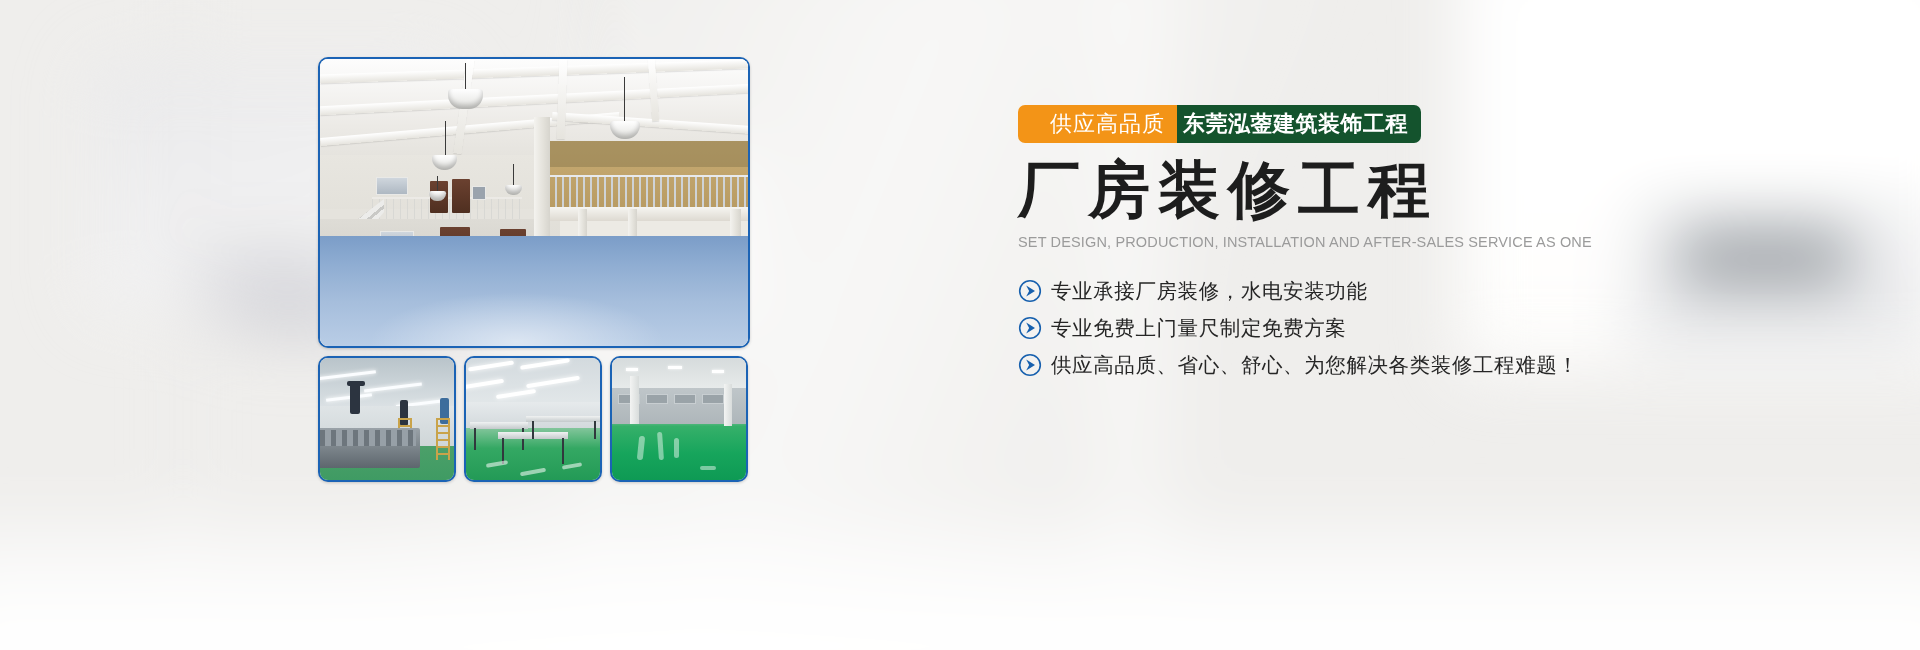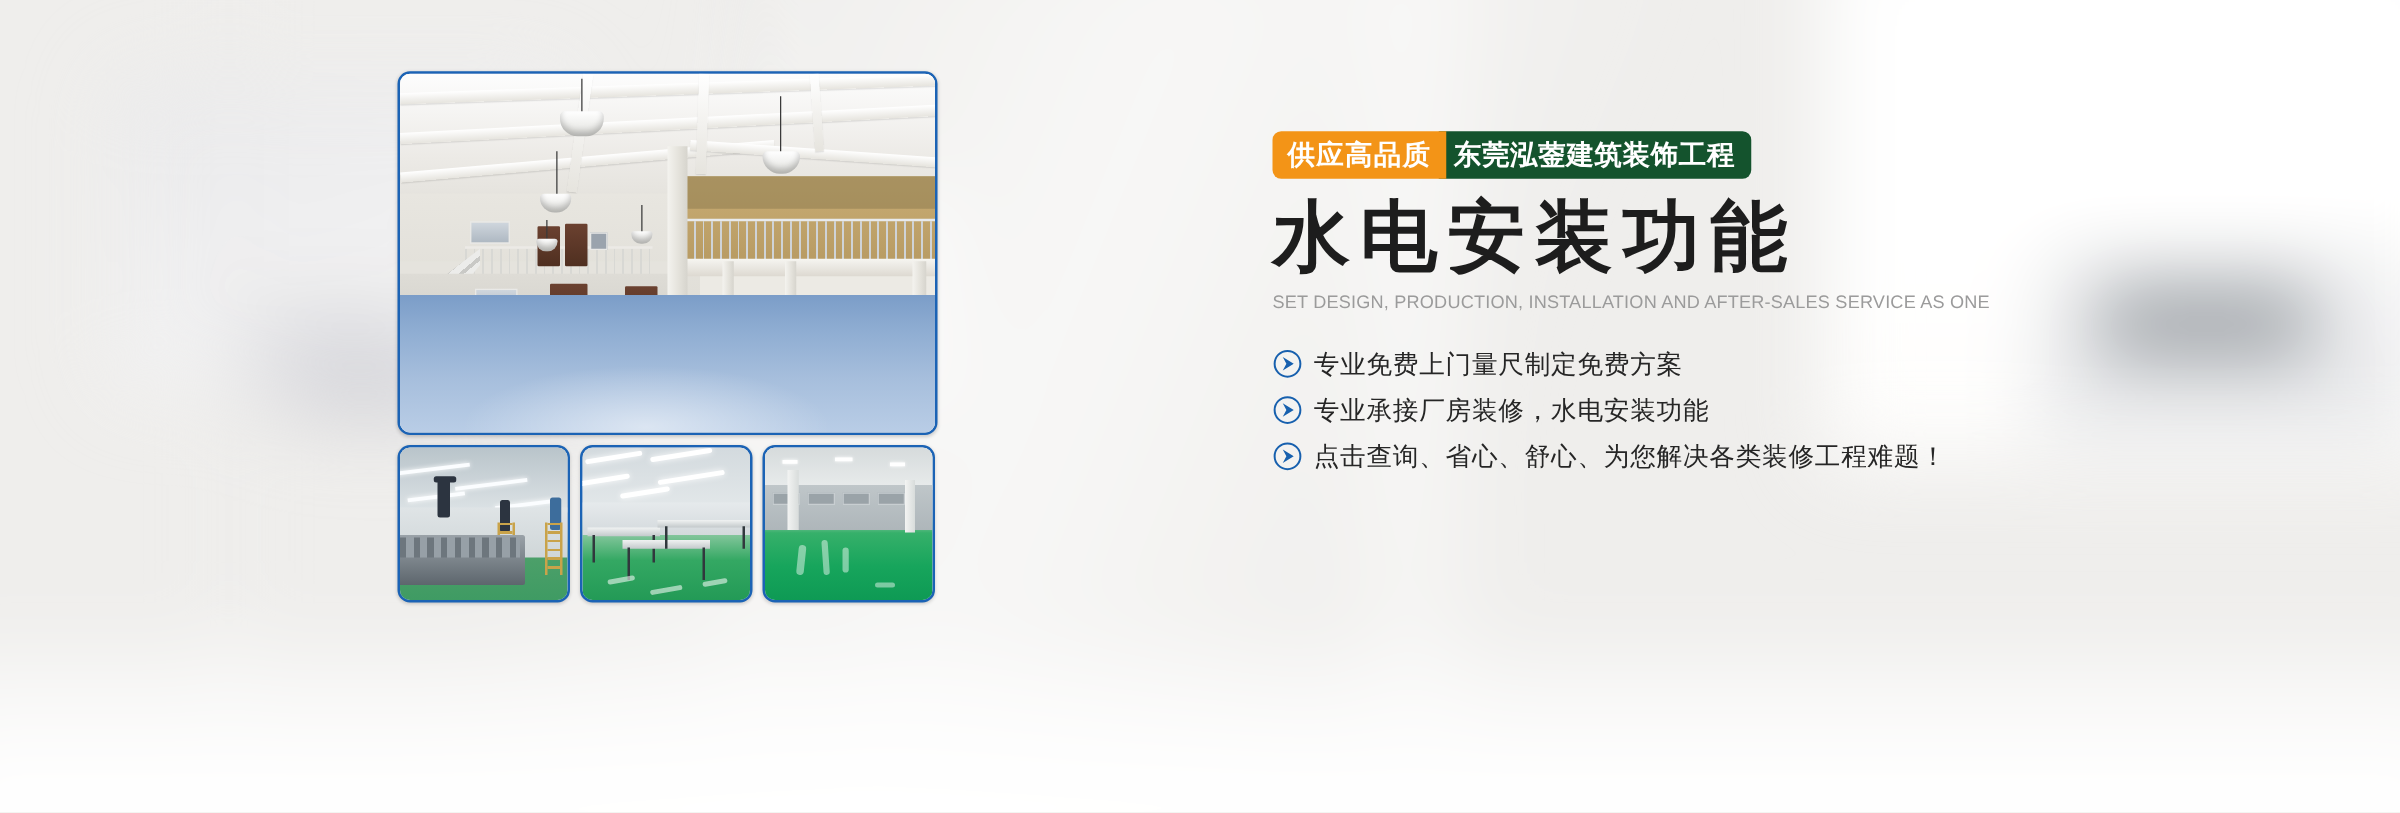--- a/index.html
+++ b/index.html
@@ -114,22 +114,22 @@
   .t3-panel{ position:absolute; background:#9aa3a8; border:1px solid #c8ced1; }
   .t3-col{ position:absolute; background:linear-gradient(90deg,#f3f4f3,#d8dcdb); }
   .t3-refl{ position:absolute; background:rgba(255,255,255,.45); border-radius:3px; }
 
   
   .content{ position:absolute; left:1018px; top:105px; width:720px; }
 
   .badge{ display:inline-flex; align-items:stretch; height:38px; position:relative; }
   .badge-orange{
     background:#f39417; color:#fff;
-    font-size:22px; font-weight:bold; line-height:38px;
-    padding:0 12px 0 12px; border-radius:7px 0 0 7px;
+    font-size:22px; font-weight:normal; line-height:38px;
+    padding:0 12px 0 32px; border-radius:7px 0 0 7px;
     letter-spacing:1px; position:relative; z-index:2;text-align:right;
   }
   .badge-blue{
     background:#14532d; color:#fff;
     font-size:22px; font-weight:bold; line-height:38px;
     padding:0 13px 0 12px; border-radius:0 7px 7px 0;
     letter-spacing:.5px; margin-left:-6px;
   }
 
   .headline{
@@ -307,52 +307,52 @@
   </div>
 </div>
 
 <div class="content">
 
   <div class="badge">
     <span class="badge-orange">供应高品质</span>
     <span class="badge-blue">东莞泓蓥建筑装饰工程</span>
   </div>
 
-  <div class="headline">水电安装功能</div>
+  <div class="headline">厂房装修工程</div>
 
   <div class="subtitle">SET DESIGN, PRODUCTION, INSTALLATION AND AFTER-SALES SERVICE AS ONE</div>
 
   <div class="bullets">
+
+    <div class="bullet">
+      <span class="b-icon">
+        <svg viewBox="0 0 24 24" width="24" height="24">
+          <circle cx="12" cy="12" r="10.3" fill="none" stroke="#1760ae" stroke-width="1.6"></circle>
+          <path d="M8.2 6.6 L17 12 L8.2 17.4 L11.1 12 Z" fill="#1760ae"></path>
+        </svg>
+      </span>
+      <span class="b-text">专业承接厂房装修，水电安装功能</span>
+    </div>
 
     <div class="bullet">
       <span class="b-icon">
         <svg viewBox="0 0 24 24" width="24" height="24">
           <circle cx="12" cy="12" r="10.3" fill="none" stroke="#1760ae" stroke-width="1.6"></circle>
           <path d="M8.2 6.6 L17 12 L8.2 17.4 L11.1 12 Z" fill="#1760ae"></path>
         </svg>
       </span>
       <span class="b-text">专业免费上门量尺制定免费方案</span>
     </div>
 
     <div class="bullet">
       <span class="b-icon">
         <svg viewBox="0 0 24 24" width="24" height="24">
           <circle cx="12" cy="12" r="10.3" fill="none" stroke="#1760ae" stroke-width="1.6"></circle>
           <path d="M8.2 6.6 L17 12 L8.2 17.4 L11.1 12 Z" fill="#1760ae"></path>
         </svg>
       </span>
-      <span class="b-text">专业承接厂房装修，水电安装功能</span>
-    </div>
-
-    <div class="bullet">
-      <span class="b-icon">
-        <svg viewBox="0 0 24 24" width="24" height="24">
-          <circle cx="12" cy="12" r="10.3" fill="none" stroke="#1760ae" stroke-width="1.6"></circle>
-          <path d="M8.2 6.6 L17 12 L8.2 17.4 L11.1 12 Z" fill="#1760ae"></path>
-        </svg>
-      </span>
-      <span class="b-text">点击查询、省心、舒心、为您解决各类装修工程难题！</span>
+      <span class="b-text">供应高品质、省心、舒心、为您解决各类装修工程难题！</span>
     </div>
 
   </div>
 
 
 </div>
 
 </body></html>

